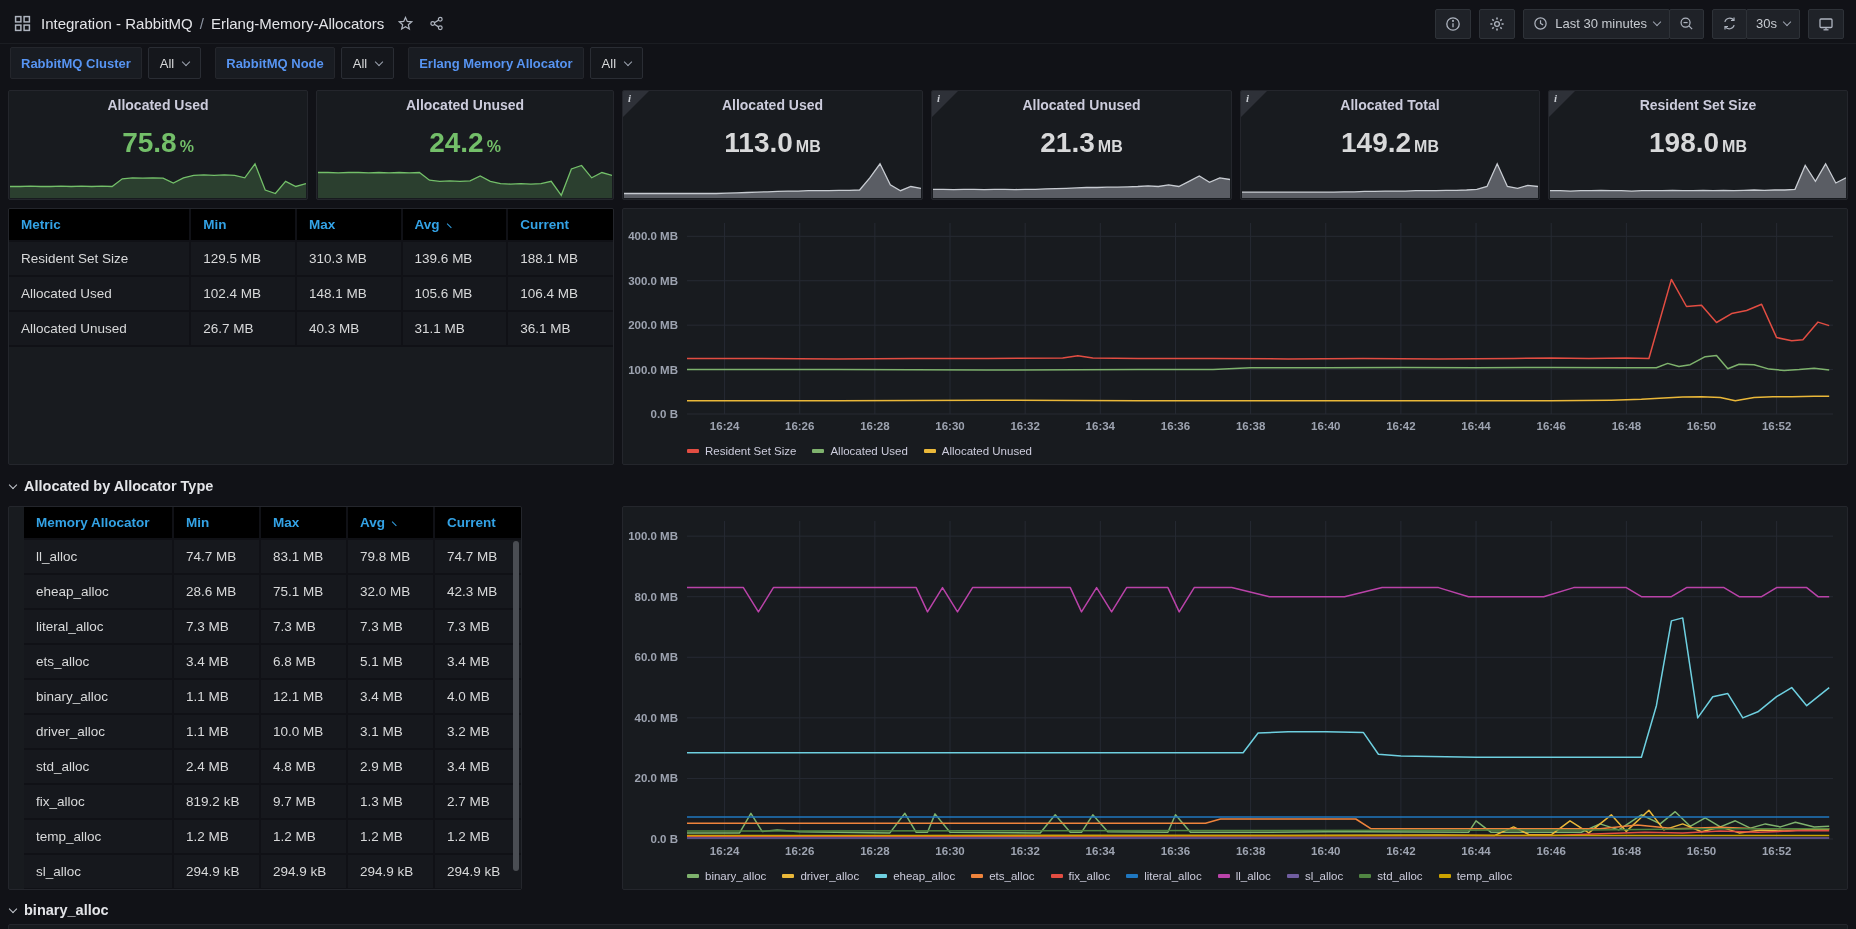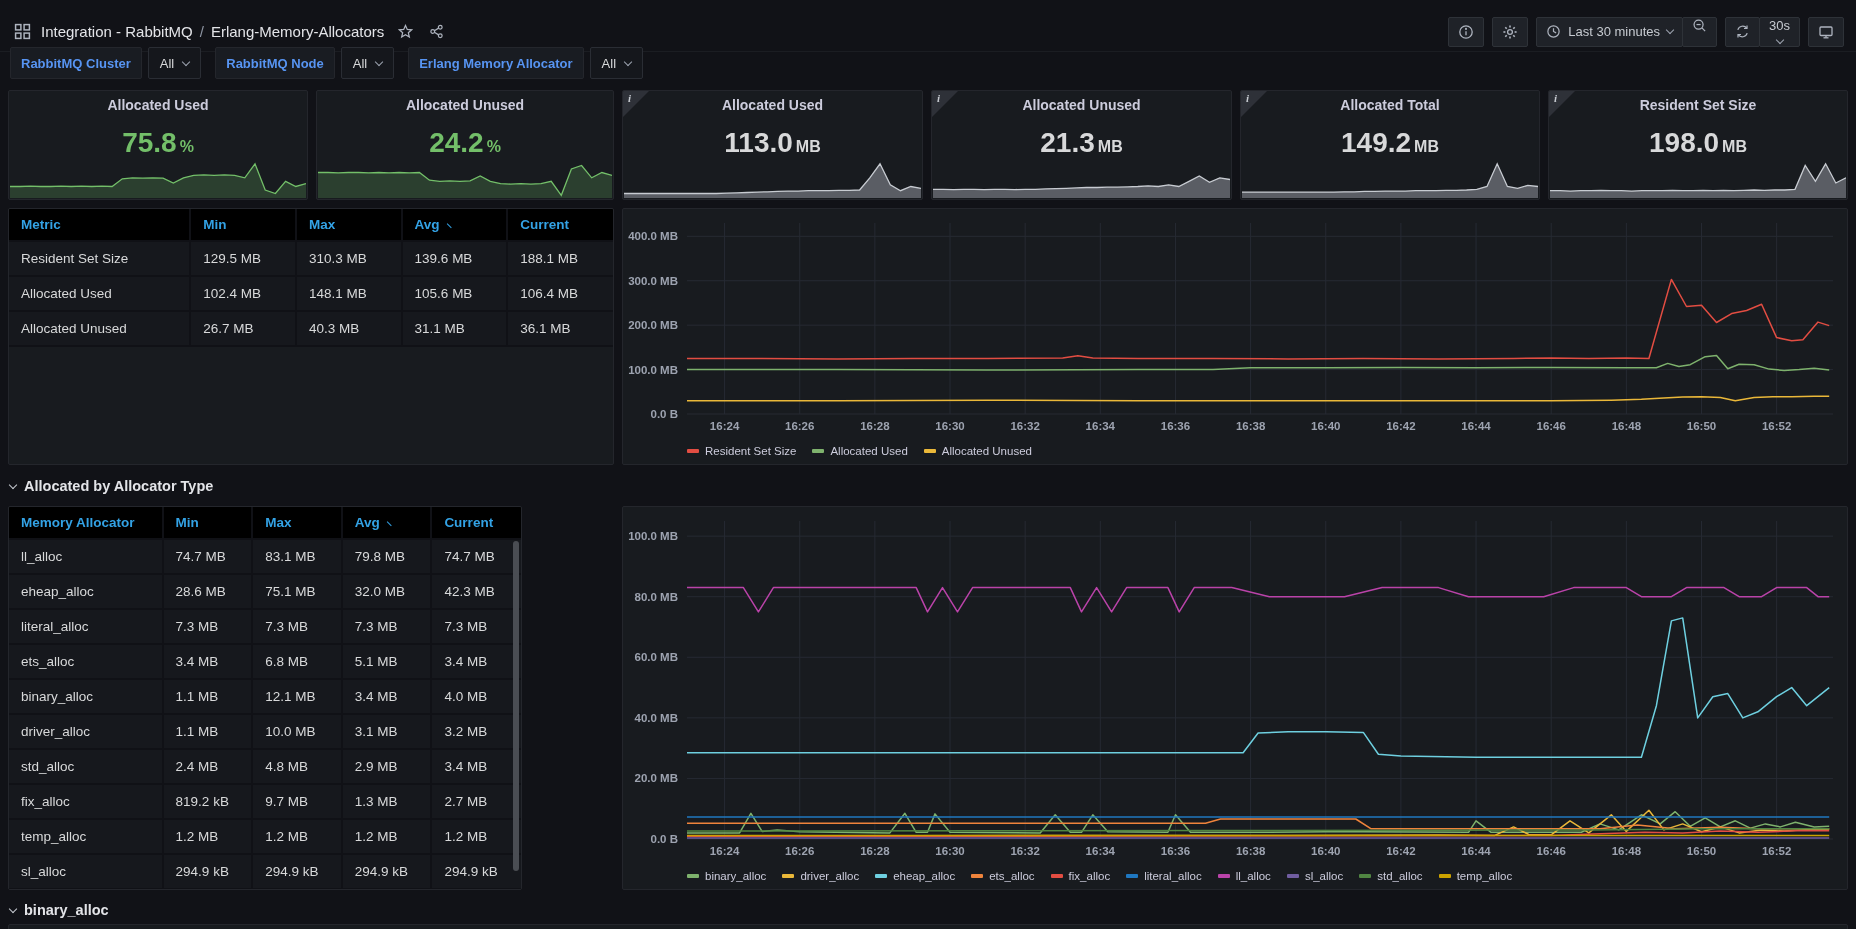--- a/index.html
+++ b/index.html
@@ -1,29 +1,29 @@
 <!DOCTYPE html>
 <html><head>
 <meta charset="utf-8">
 <style>
   * { box-sizing: border-box; }
   html,body { margin:0; padding:0; background:#0e0f13; }
   body { font-family:"Liberation Sans","DejaVu Sans",sans-serif; }
   .screen { position:relative; width:1856px; height:929px; background:#111217; overflow:hidden; color:#CCCCDC; }
 
   
-  .topnav { position:absolute; left:0; top:12px; width:100%; height:40px; background:#111217; border-bottom:1px solid #1b1d22; display:flex; align-items:center; justify-content:space-between; padding:0 12px 0 14px; }
+  .topnav { position:absolute; left:0; top:4px; width:100%; height:40px; background:#111217; border-bottom:1px solid #1b1d22; display:flex; align-items:center; justify-content:space-between; padding:0 12px 0 14px; }
   .nav-left { display:flex; align-items:center; gap:10px; }
   .nav-title { font-size:15px; color:#E3E4E8; display:flex; gap:7px; align-items:baseline; }
   .icon { color:#aeb4bf; display:inline-flex; align-items:center; justify-content:center; }
   .icon svg { display:block; }
   .nav-right { display:flex; align-items:center; gap:8px;margin-left:20px; }
   .navbtn { height:30px; background:#1f2228; border:1px solid #2e3238; border-radius:2px; display:flex; align-items:center; gap:7px; padding:0 9px; color:#C7CBD1; font-size:13px; cursor:pointer; }
   .btn-group { display:flex; }
-  .btn-group .navbtn + .navbtn { margin-left:-1px;flex-direction:column; }
+  .btn-group .navbtn + .navbtn { margin-left:-1px; }
 
   
   .submenu { position:absolute; left:10px; top:46px; height:34px; display:flex; align-items:center; gap:14px; }
   .vargroup { display:flex; align-items:center; gap:6px; }
   .varlabel { height:32px; display:flex; align-items:center; padding:0 10px; background:#191c22; border:1px solid #24262C; border-radius:2px; color:#5794F2; font-size:13px; font-weight:600; }
   .varvalue { height:32px; display:flex; align-items:center; gap:9px; padding:0 11px; background:#15171c; border:1px solid #2a2d34; border-radius:2px; color:#D8D9DA; font-size:13px; cursor:pointer; }
   .chev { width:6px; height:6px; border-right:1.5px solid #9DA3B0; border-bottom:1.5px solid #9DA3B0; transform:rotate(45deg); display:inline-block; margin-top:-3px; }
 
   
   .panel { position:absolute; background:#181B1F; border:1px solid #24262C; border-radius:2px; }
@@ -395,21 +395,21 @@
           <span>Allocated Unused</span>
         </span>
       </div>
   </div>
 
   <div class="rowhdr" style="left:10px;top:478px;">
     <span class="chev"></span>
     <span>Allocated by Allocator Type</span>
   </div>
 
-  <div class="panel table-panel" style="left:8px;top:506px;width:514px;height:384px;">
+  <div class="panel table-panel" style="left:8px;top:506px;width:514px;height:384px;padding-left:15px;">
     <table class="gtable">
       <colgroup>
           <col class="c0">
           <col>
           <col>
           <col>
           <col>
         </colgroup>
       <thead>
           <tr>

